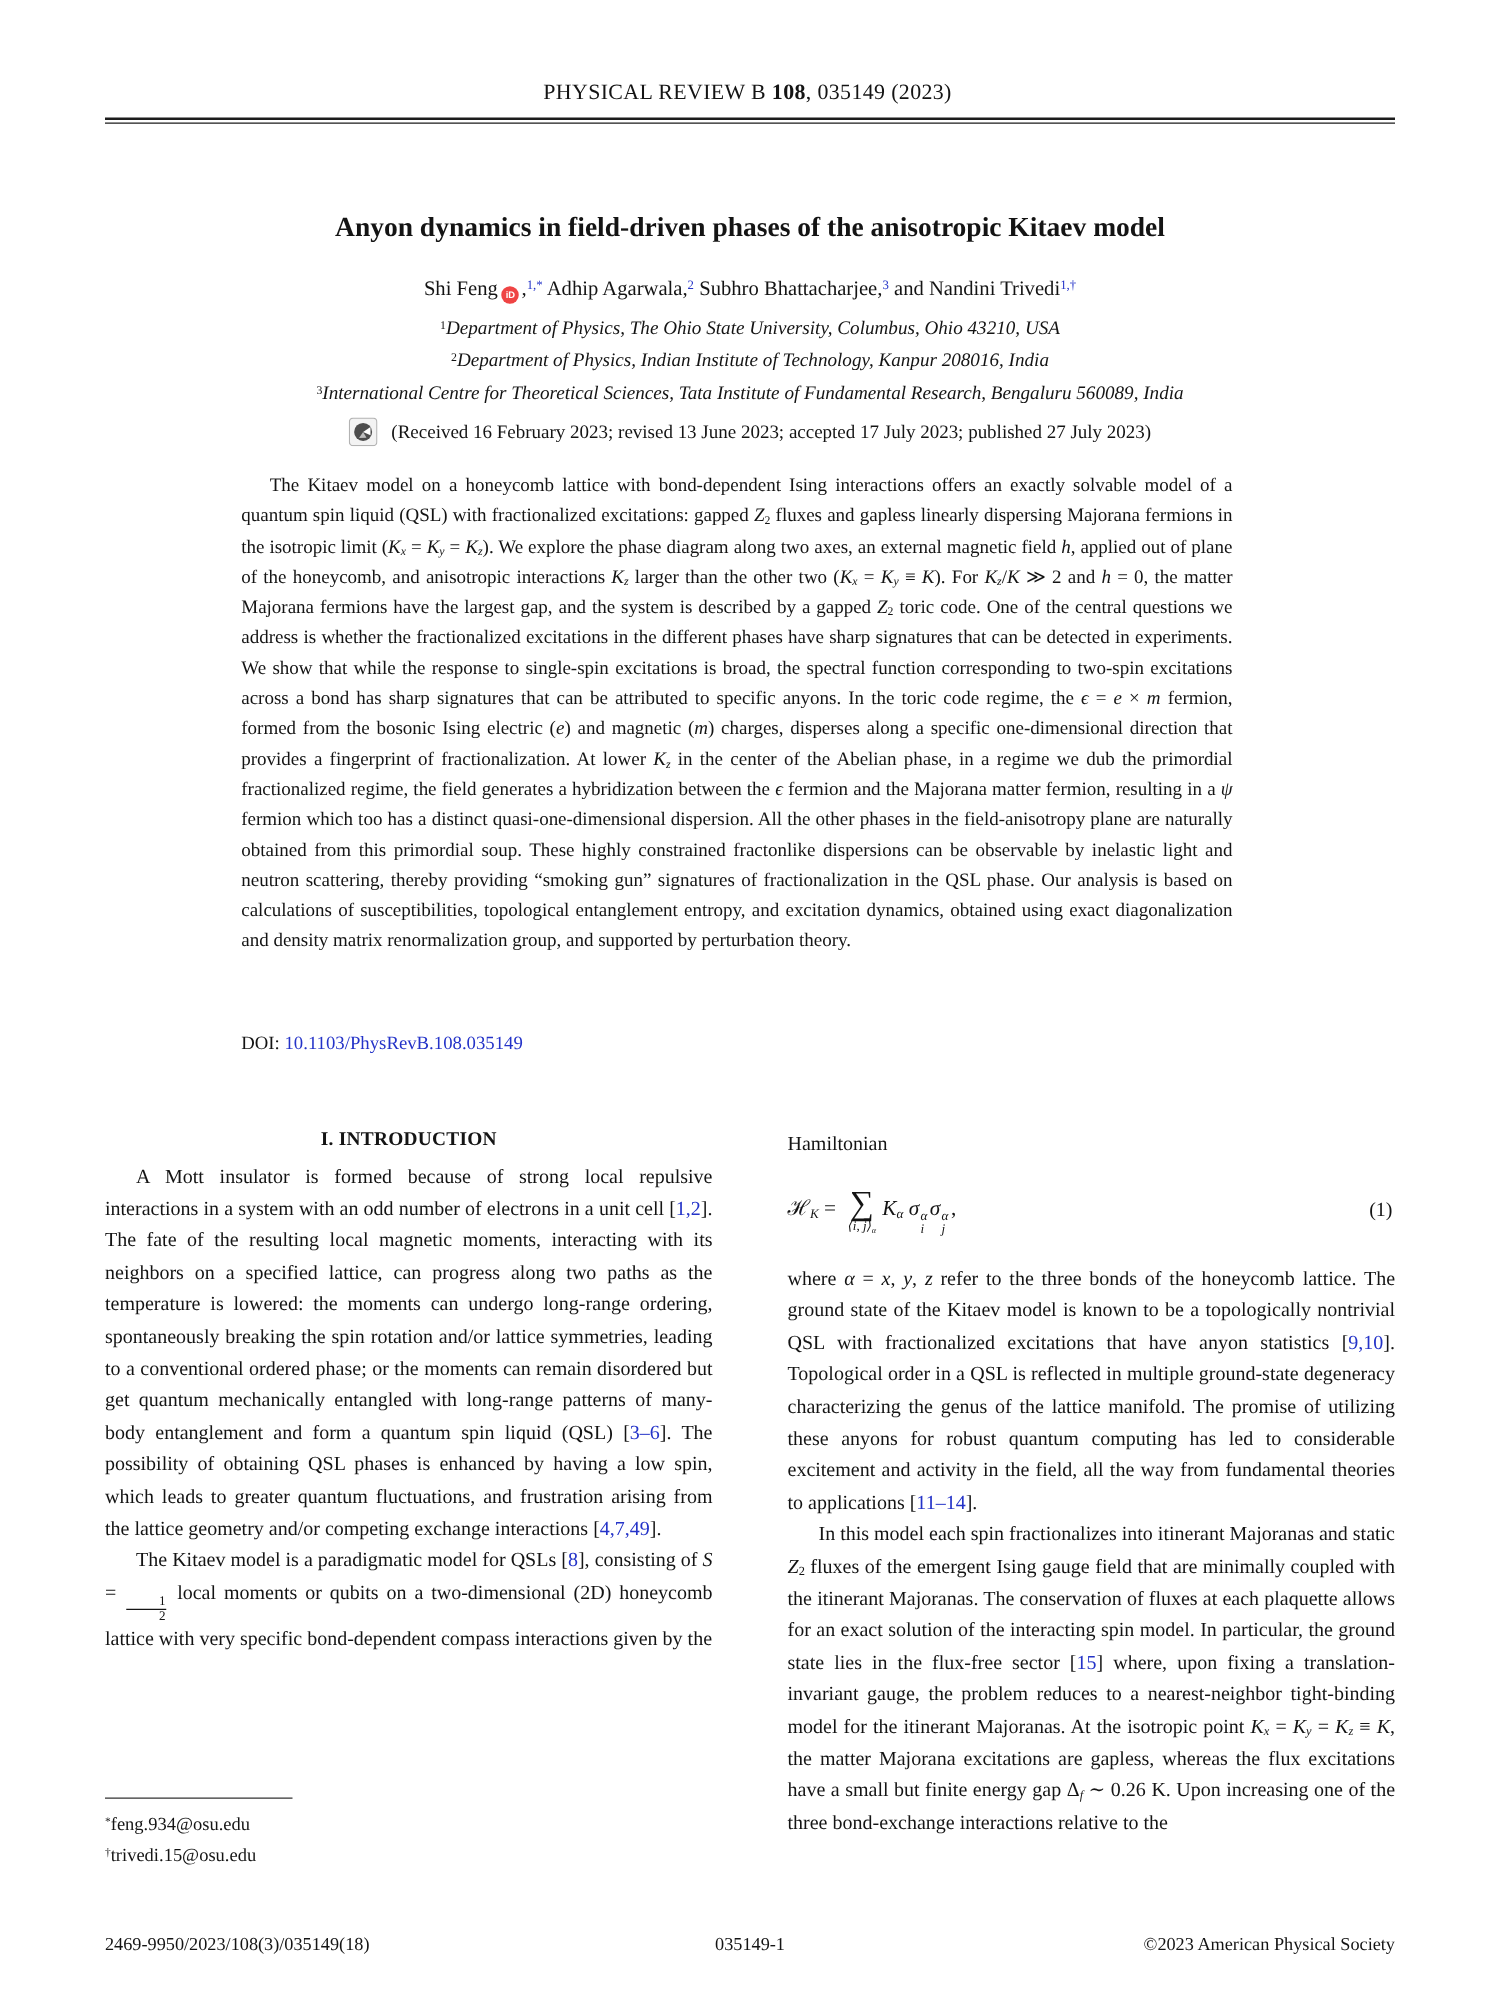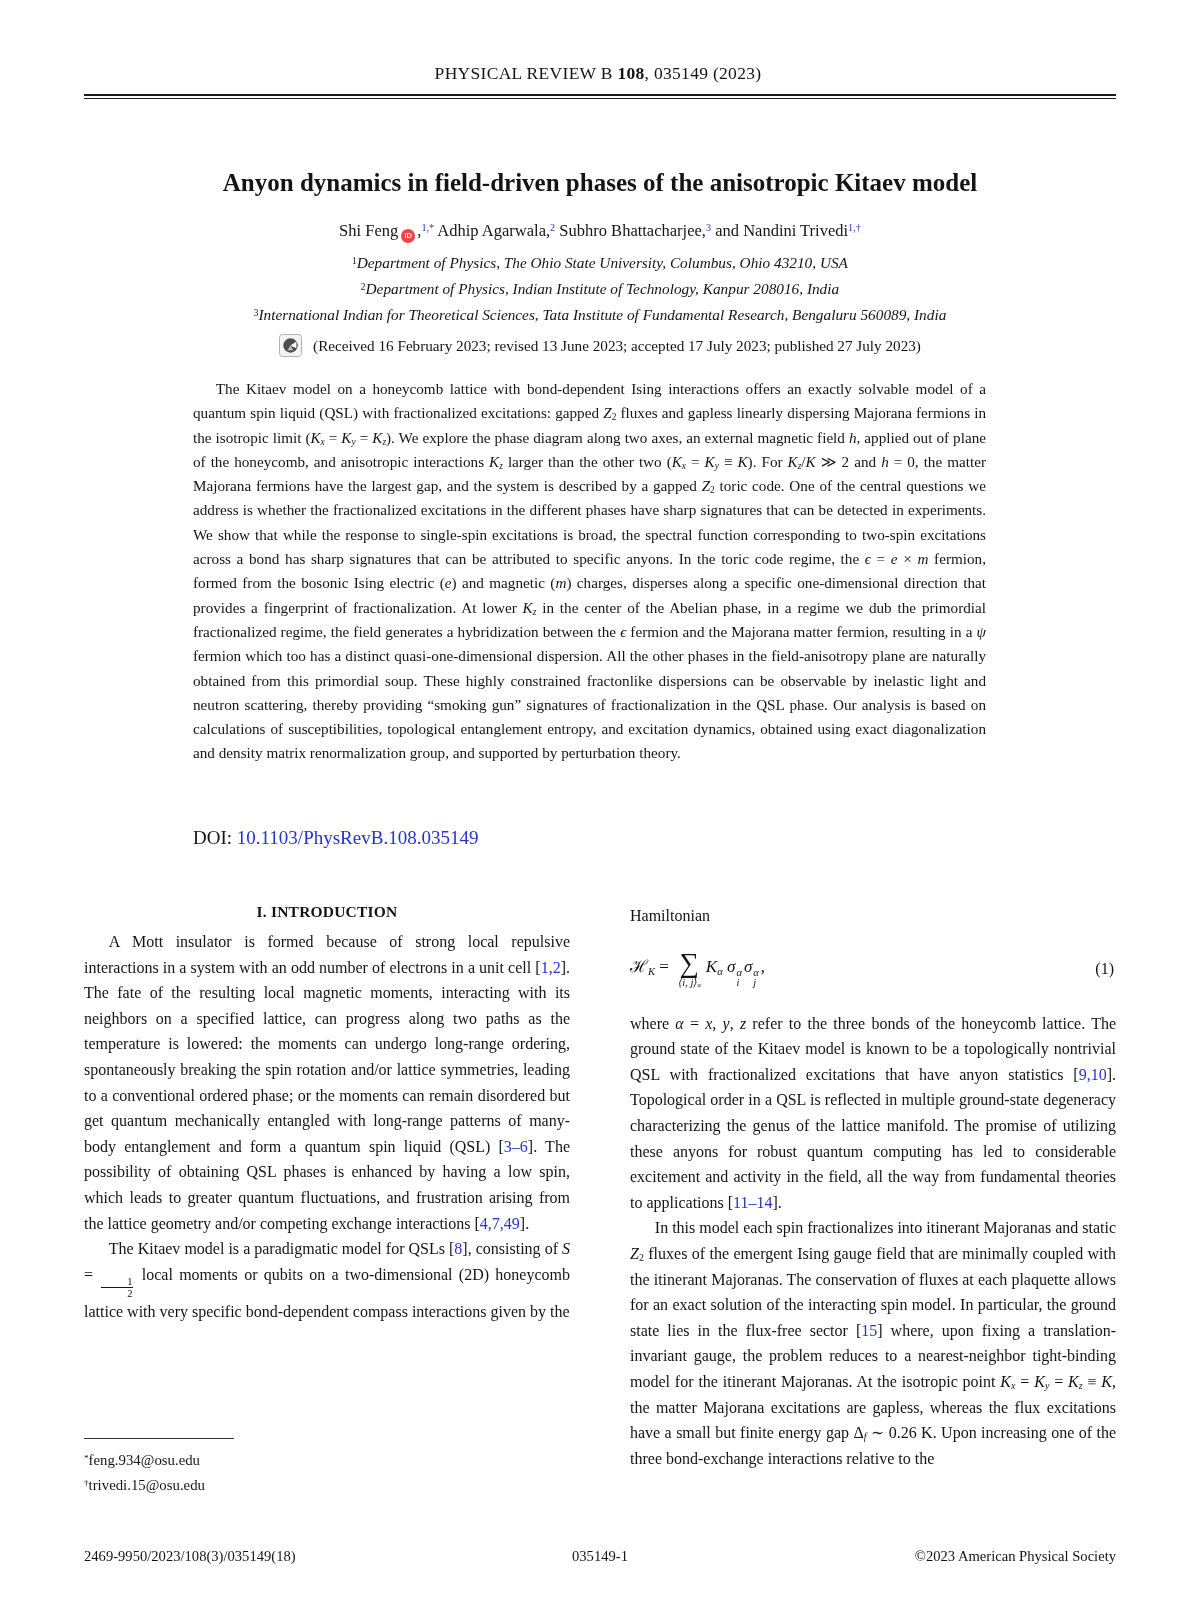--- a/index.html
+++ b/index.html
@@ -12,31 +12,31 @@
   .abs { position:absolute; }
 
   
   .journal-header { top:63px; left:0; width:1196px; text-align:center;
     font-size:17.5px; letter-spacing:0.3px; }
   .header-rule { top:94px; left:84px; width:1032px; height:5px;
     border-top:2px solid #1c1c1c; border-bottom:1px solid #1c1c1c; }
 
   
   .paper-title { top:169px; left:100px; width:1000px; text-align:center;
-    font-size:25px; font-weight:bold;font-family:Liberation Serif, serif; }
+    font-size:22px; font-weight:bold;font-family:Liberation Serif, serif; }
   .author-line { top:221px; left:0; width:1200px; text-align:center; font-size:16.5px; }
   .affiliations { top:250px; left:0; width:1200px; text-align:center;
     font-size:15.3px; line-height:26px; }
   .history-row { top:334px; left:0; width:1200px; display:flex;
     justify-content:center; align-items:center; gap:11px; font-size:15.2px; }
 
   
   .abstract { top:377px; left:193px; width:793px; text-align:justify;
     font-size:15.2px; line-height:24.3px; text-indent:1.5em; }
-  .doi-line { top:827px; left:193px; font-size:19px; }
+  .doi-line { top:827px; left:193px; font-size:15px; }
 
   
   .col-left  { top:903px; left:84px;  width:486px; }
   .col-right { top:903px; left:630px; width:486px; }
   .section-heading { text-align:center; font-weight:bold; font-size:15.5px;
     letter-spacing:0.2px; margin-bottom:8px; }
   .par { text-align:justify; font-size:16px; line-height:25.6px; text-indent:1.55em; }
   .par.no-indent { text-indent:0; }
 
   
@@ -80,21 +80,21 @@
 
 <div class="abs journal-header">PHYSICAL REVIEW B <b>108</b>, 035149 (2023)</div>
 <div class="abs header-rule"></div>
 
 <h1 class="abs paper-title">Anyon dynamics in field-driven phases of the anisotropic Kitaev model</h1>
 <div class="abs author-line">Shi Feng<span class="icon-orcid">iD</span>,<sup class="ref">1,*</sup> Adhip Agarwala,<sup class="ref">2</sup> Subhro Bhattacharjee,<sup class="ref">3</sup> and Nandini Trivedi<sup class="ref">1,†</sup></div>
 
 <div class="abs affiliations">
   <div><sup>1</sup><i>Department of Physics, The Ohio State University, Columbus, Ohio 43210, USA</i></div>
   <div><sup>2</sup><i>Department of Physics, Indian Institute of Technology, Kanpur 208016, India</i></div>
-  <div><sup>3</sup><i>International Indian for Theoretical Sciences, Tata Institute of Fundamental Research, Bengaluru 560089, India</i></div>
+  <div><sup>3</sup><i>International Centre for Theoretical Sciences, Tata Institute of Fundamental Research, Bengaluru 560089, India</i></div>
 </div>
 
 <div class="abs history-row">
   <span class="crossmark">
     <svg width="23" height="23" viewBox="0 0 23 23" aria-hidden="true">
       <rect x="0.5" y="0.5" width="22" height="22" rx="3" fill="#f3f3f3" stroke="#b3b3b3"></rect>
       <circle cx="11.5" cy="11.5" r="7.2" fill="#4d4d4d"></circle>
       <path d="M11.5 11.5 L17.4 7.6 L17.4 14.2 Z" fill="#ffffff"></path>
       <path d="M11.5 11.5 L8.2 16.4 L14.2 16.2 Z" fill="#bfbfbf"></path>
     </svg>

